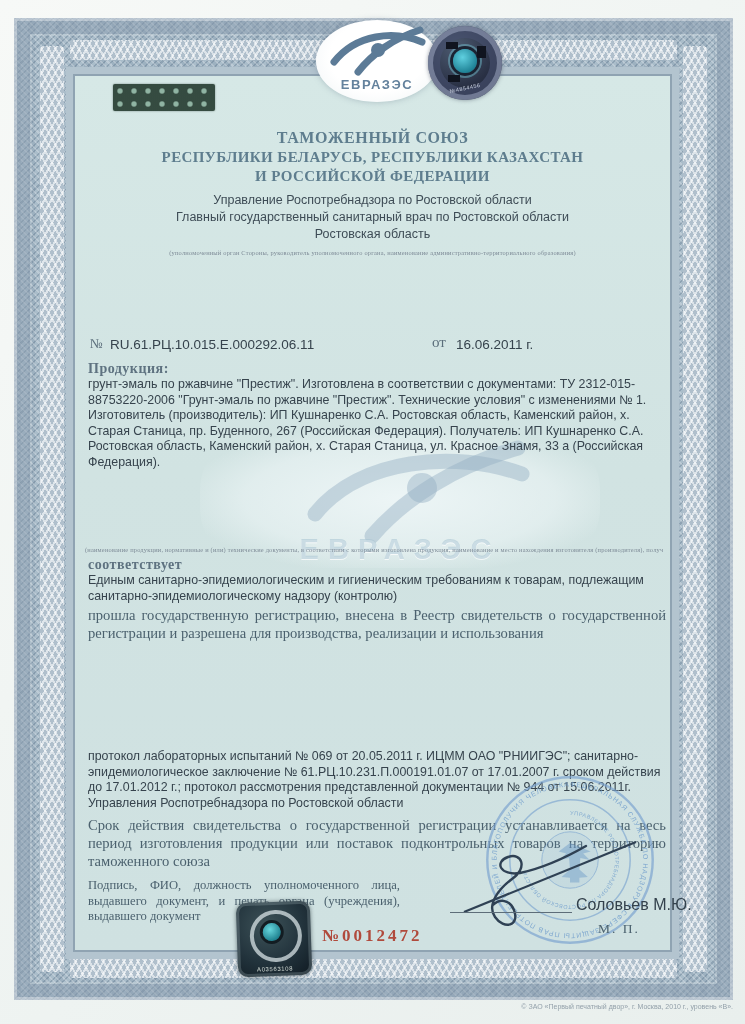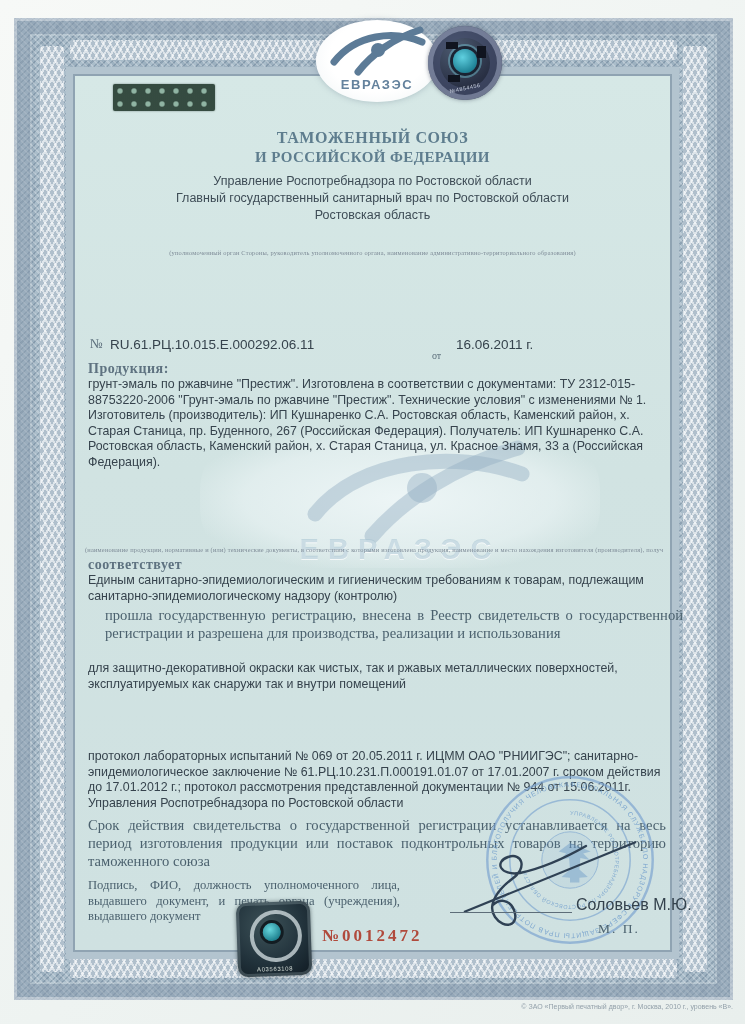--- a/index.html
+++ b/index.html
@@ -130,53 +130,53 @@
     <div class="holo-bracket" style="left:18px;top:16px;width:12px;height:7px;"></div>
     <div class="holo-bracket" style="right:16px;top:20px;width:9px;height:12px;"></div>
     <div class="holo-bracket" style="left:20px;bottom:18px;width:12px;height:7px;"></div>
     <div class="holo-num">№4854456</div>
   </div>
 
   <div class="abs green-strip"></div>
 
   <div class="abs header-block center">
     <div class="serif hdr1">ТАМОЖЕННЫЙ СОЮЗ</div>
+    <div class="serif hdr2">РЕСПУБЛИКИ БЕЛАРУСЬ, РЕСПУБЛИКИ КАЗАХСТАН</div>
     <div class="serif hdr2">И РОССИЙСКОЙ ФЕДЕРАЦИИ</div>
     <div class="auth-gap"></div>
     <div class="auth">Управление Роспотребнадзора по Ростовской области</div>
     <div class="auth">Главный государственный санитарный врач по Ростовской области</div>
     <div class="auth">Ростовская область</div>
   </div>
 
   <div class="abs tiny-note center" style="left:85px;width:575px;top:249px;">(уполномоченный орган Стороны, руководитель уполномоченного органа, наименование административно-территориального образования)</div>
 
 
   <div class="abs serif reg-label" style="left:90px;top:336px;">№</div>
   <div class="abs reg-val" style="left:110px;top:337px;">RU.61.РЦ.10.015.Е.000292.06.11</div>
-  <div class="abs serif reg-label" style="left:432px;top:350px;font-size:10px;">от</div>
+  <div class="abs serif reg-label" style="left:432px;top:334px;font-size:15px;">от</div>
   <div class="abs reg-val" style="left:456px;top:337px;">16.06.2011 г.</div>
 
   <div class="abs serif sec-label" style="left:88px;top:361px;">Продукция:</div>
   <div class="abs body-sans" style="left:88px;top:377px;width:578px;">грунт-эмаль по ржавчине "Престиж". Изготовлена в соответствии с документами: ТУ 2312-015-88753220-2006 "Грунт-эмаль по ржавчине "Престиж". Технические условия" с изменениями № 1. Изготовитель (производитель): ИП Кушнаренко С.А. Ростовская область, Каменский район, х. Старая Станица, пр. Буденного, 267 (Российская Федерация).  Получатель: ИП Кушнаренко С.А. Ростовская область, Каменский район, х. Старая Станица, ул. Красное Знамя, 33 а (Российская Федерация).</div>
 
   <div class="abs watermark">
     <svg width="400" height="110" viewBox="0 0 400 110" style="position:absolute;left:0;top:6px;">
       <path d="M115,78 C160,22 255,14 322,38" fill="none" stroke="rgba(148,176,195,.45)" stroke-width="15" stroke-linecap="round"></path>
       <path d="M318,12 C255,30 205,62 172,100" fill="none" stroke="rgba(148,176,195,.45)" stroke-width="15" stroke-linecap="round"></path>
       <circle cx="222" cy="52" r="15" fill="rgba(148,176,195,.45)"></circle>
     </svg>
     <div class="wm-label">ЕВРАЗЭС</div>
   </div>
 
   <div class="abs tiny-note" style="left:85px;width:578px;top:546px;">(наименование продукции, нормативные и (или) технические документы, в соответствии с которыми изготовлена продукция, наименование и место нахождения изготовителя (производителя), получателя)</div>
   <div class="abs serif sec-label" style="left:88px;top:557px;">соответствует</div>
   <div class="abs body-sans" style="left:88px;top:573px;width:560px;">Единым санитарно-эпидемиологическим и гигиеническим требованиям к товарам, подлежащим санитарно-эпидемиологическому надзору (контролю)</div>
 
-  <div class="abs serif body-serif" style="left:88px;top:606px;width:578px;margin-left:17px;">прошла государственную регистрацию, внесена в Реестр свидетельств о государственной регистрации и разрешена для производства, реализации и использования</div>
-  <div class="abs body-sans" style="left:88px;top:661px;width:560px;">для защитно-декоративной окраски как чистых, так и ржавых металлических поверхностей, эксплуатируемых как снаружи так и внутри помещений</div>
+  <div class="abs serif body-serif" style="left:88px;top:606px;width:578px;">прошла государственную регистрацию, внесена в Реестр свидетельств о государственной регистрации и разрешена для производства, реализации и использования</div>
 
   <div class="abs body-sans" style="left:88px;top:749px;width:575px;">протокол лабораторных испытаний № 069 от 20.05.2011 г. ИЦММ ОАО "РНИИГЭС"; санитарно-эпидемиологическое заключение № 61.РЦ.10.231.П.000191.01.07 от 17.01.2007 г. сроком действия до 17.01.2012 г.; протокол рассмотрения представленной документации № 944 от 15.06.2011г. Управления Роспотребнадзора по Ростовской области</div>
 
   <div class="abs serif body-serif" style="left:88px;top:816px;width:578px;">Срок действия свидетельства о государственной регистрации устанавливается на весь период изготовления продукции или поставок подконтрольных товаров на территорию таможенного союза</div>
 
   <div class="abs serif sig-caption">Подпись, ФИО, должность уполномоченного лица, выдавшего документ, и печать органа (учреждения), выдавшего документ</div>
 
   <div class="abs stamp-wrap">
     <svg width="196" height="188" viewBox="0 0 200 200">
       <defs>

